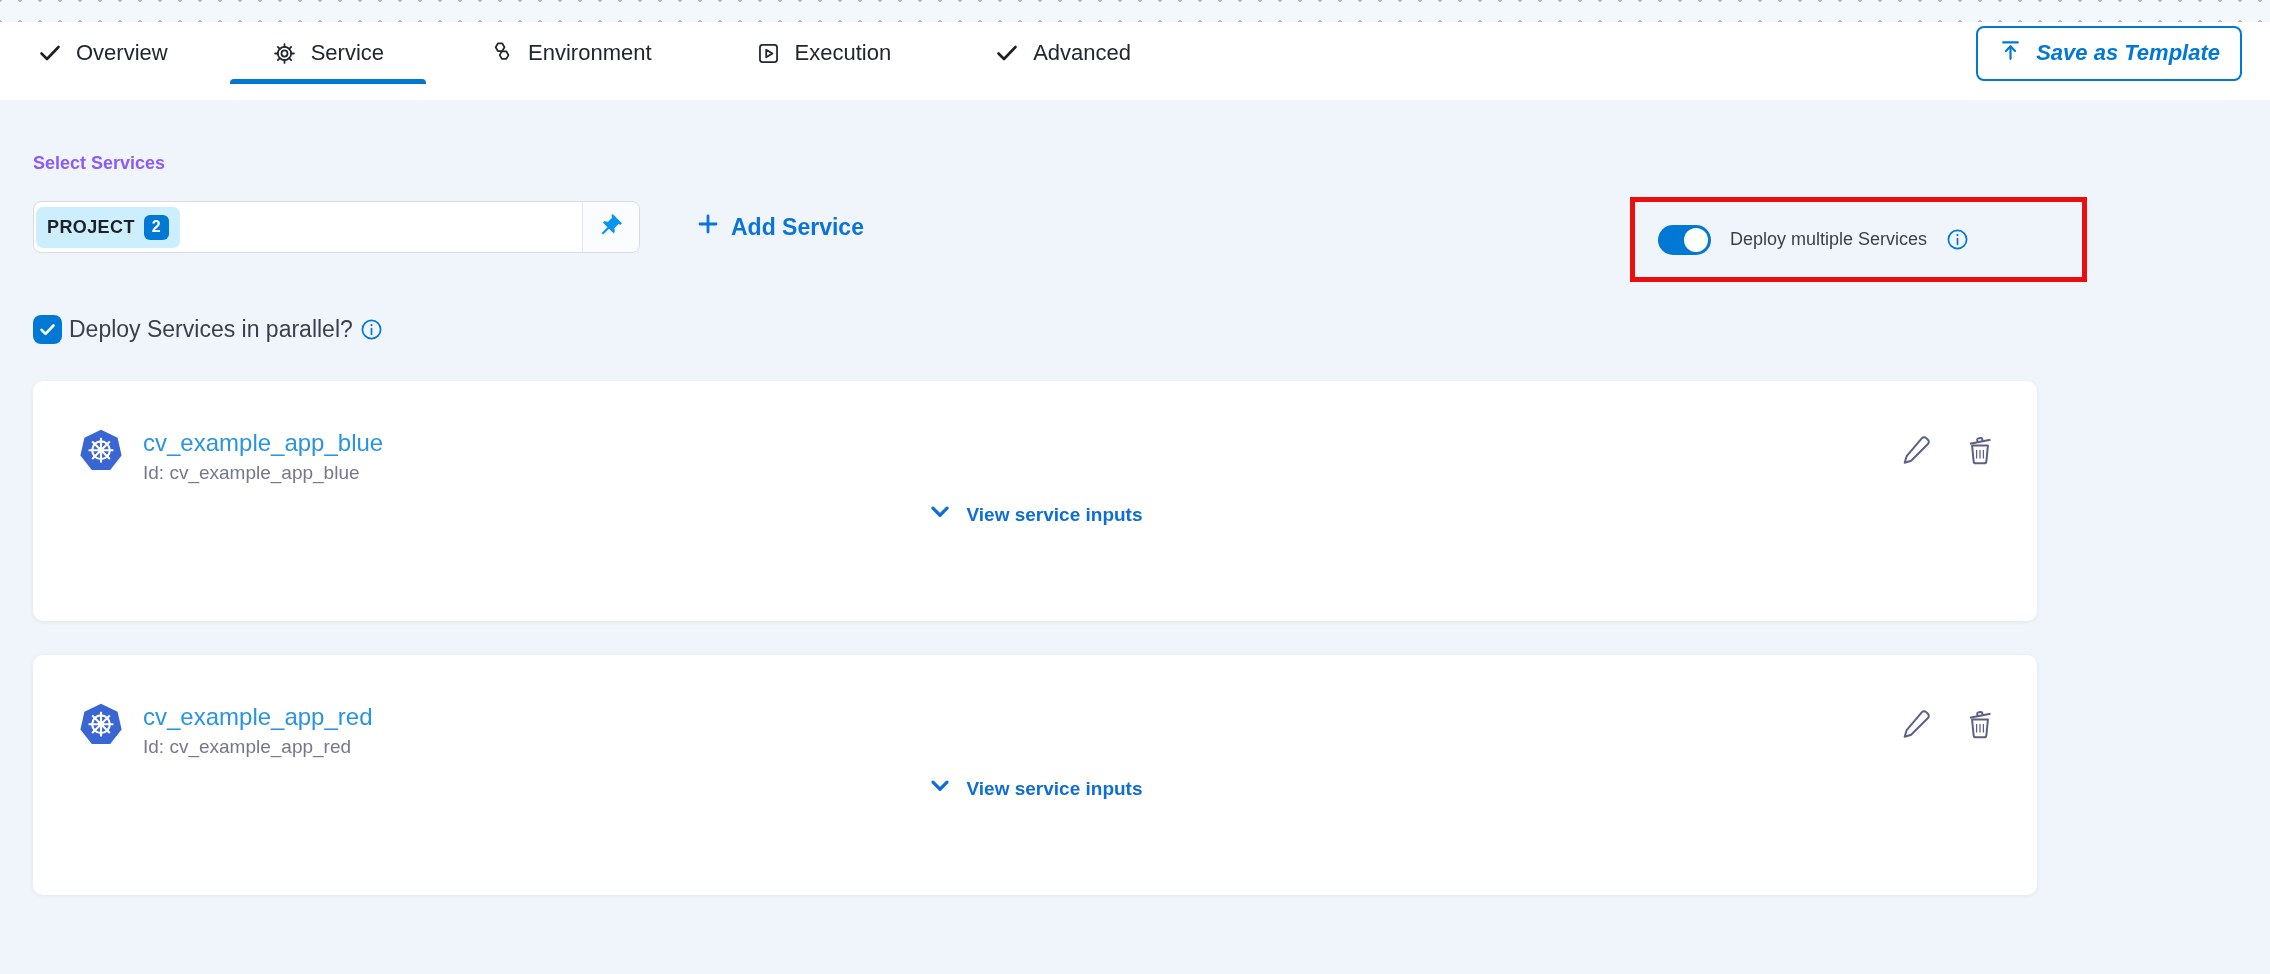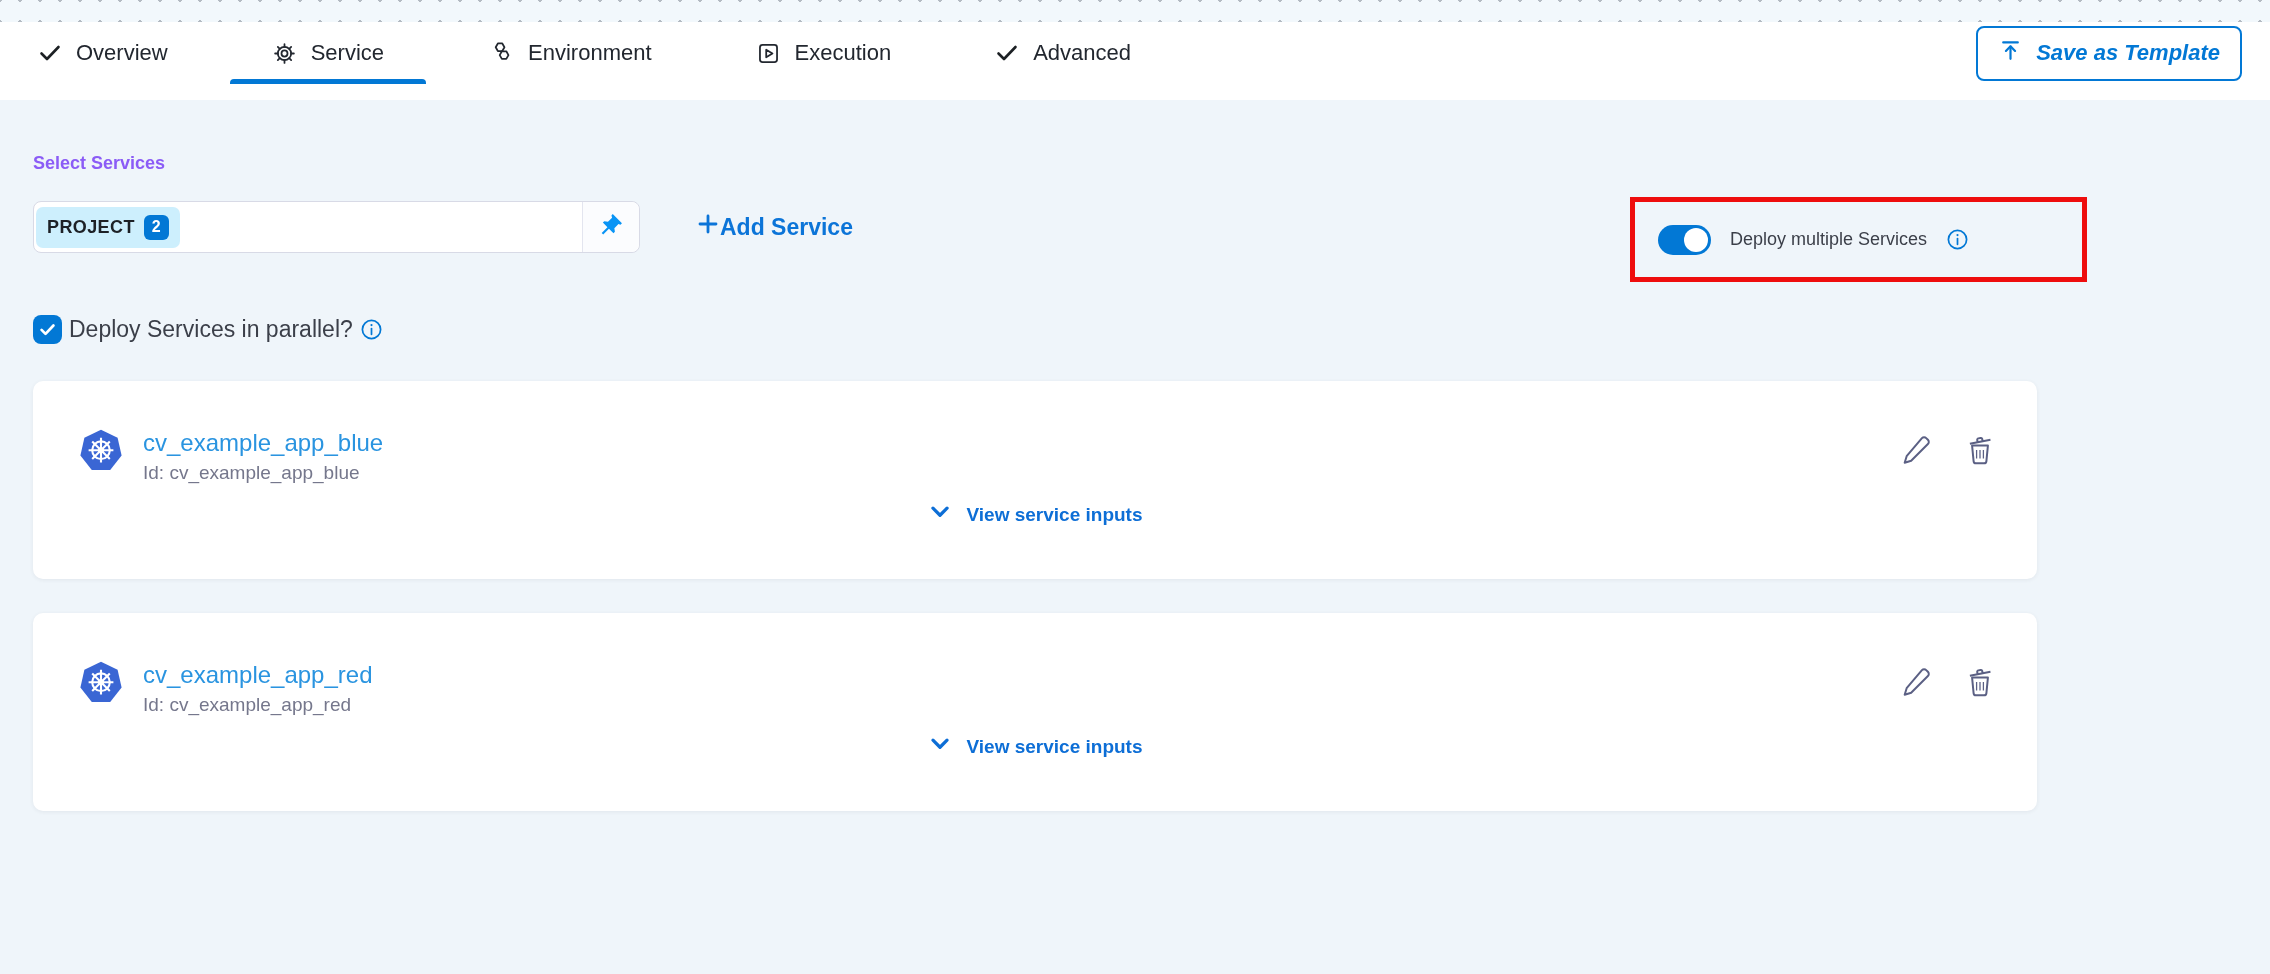--- a/index.html
+++ b/index.html
@@ -110,21 +110,21 @@
   .pin-seg {
     position: absolute; top: 0; right: 0; bottom: 0;
     width: 57px;
     border-left: 1px solid #e3e5ef;
     background: #fbfcfe;
     border-radius: 0 8px 8px 0;
     display: flex; align-items: center; justify-content: center;
     cursor: pointer;
   }
   .add-service-btn {
-    display: flex; align-items: center; 
+    display: flex; align-items: center; gap: 11px;
     margin-left: 56px;
     background: none; border: none;
     color: #0b74d8;
     font-size: 23px; font-weight: 600;
     font-family: inherit;
     cursor: pointer;
   }
   
   .deploy-multi-box {
     position: absolute;
@@ -162,21 +162,21 @@
     background: #0278d5;
     border-radius: 8px;
     display: flex; align-items: center; justify-content: center;
     cursor: pointer;
     flex: none;
   }
   .parallel-label { font-size: 23px; color: #3b3f49; }
   
   .svc-card {
     position: relative;
-    width: 2004px; height: 198px;
+    width: 2004px; height: 240px;
     margin-top: 34px;
     background: #ffffff;
     border-radius: 10px;
     box-shadow: 0 1px 4px rgba(40, 41, 61, 0.07);
   }
   .svc-head {
     position: absolute; left: 44px; top: 46px;
     display: flex; gap: 18px; align-items: flex-start;
   }
   .svc-texts { display: flex; flex-direction: column; gap: 5px; padding-top: 2px; }

